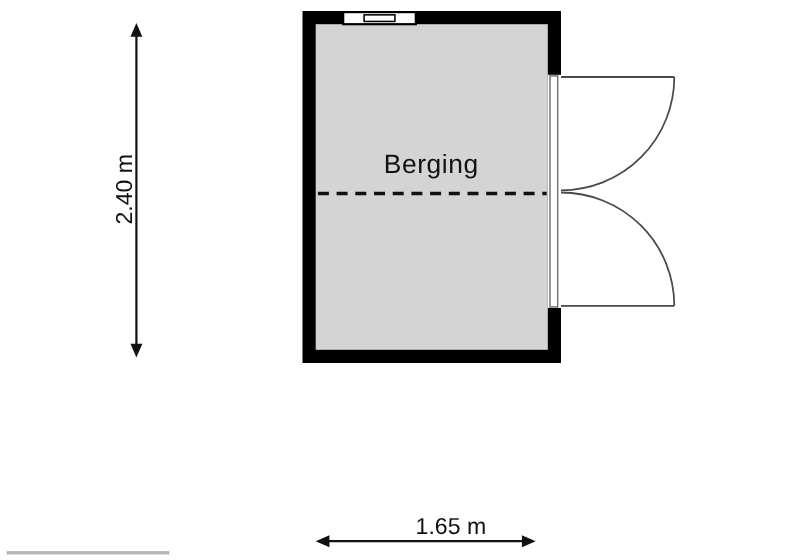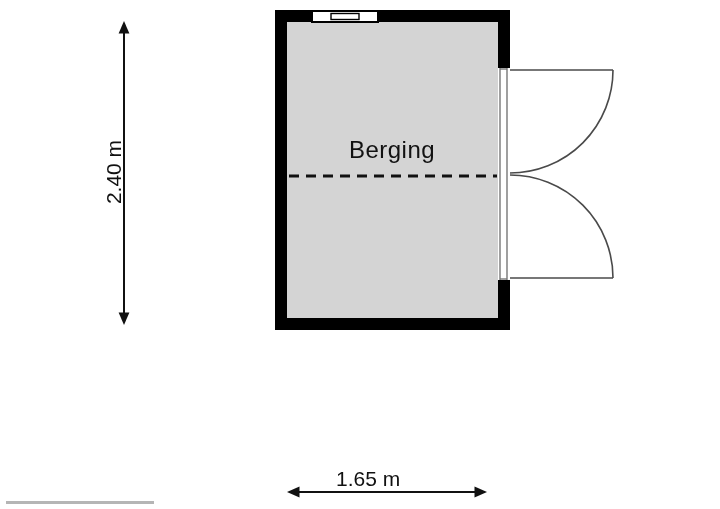--- a/index.html
+++ b/index.html
@@ -43,21 +43,21 @@
     font-size: 21px;
     font-weight: 500;
     transform: rotate(-90deg);
     color: #111111;
   }
   .dim-label-h {
     position: absolute;
     left: 336px;
     top: 467px;
     width: 106px;
-    text-align: left;
+    text-align: right;
     font-size: 21px;
     font-weight: 500;
     color: #111111;
   }
   .fine-print {
     position: absolute;
     left: 6px;
     top: 501px;
     width: 148px;
     height: 3px;

